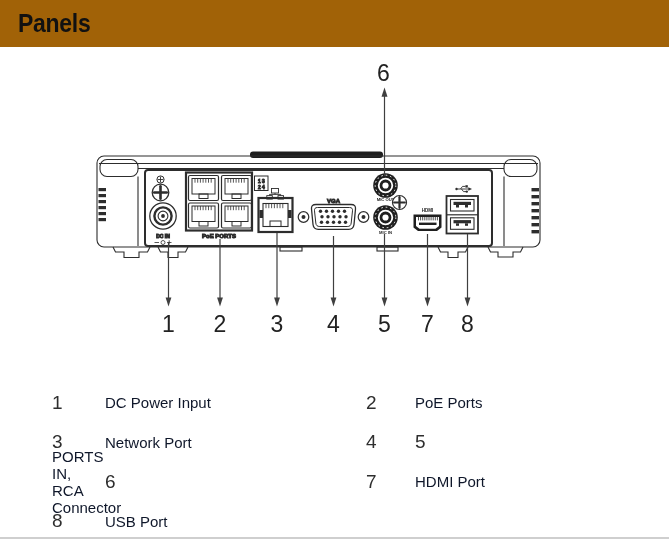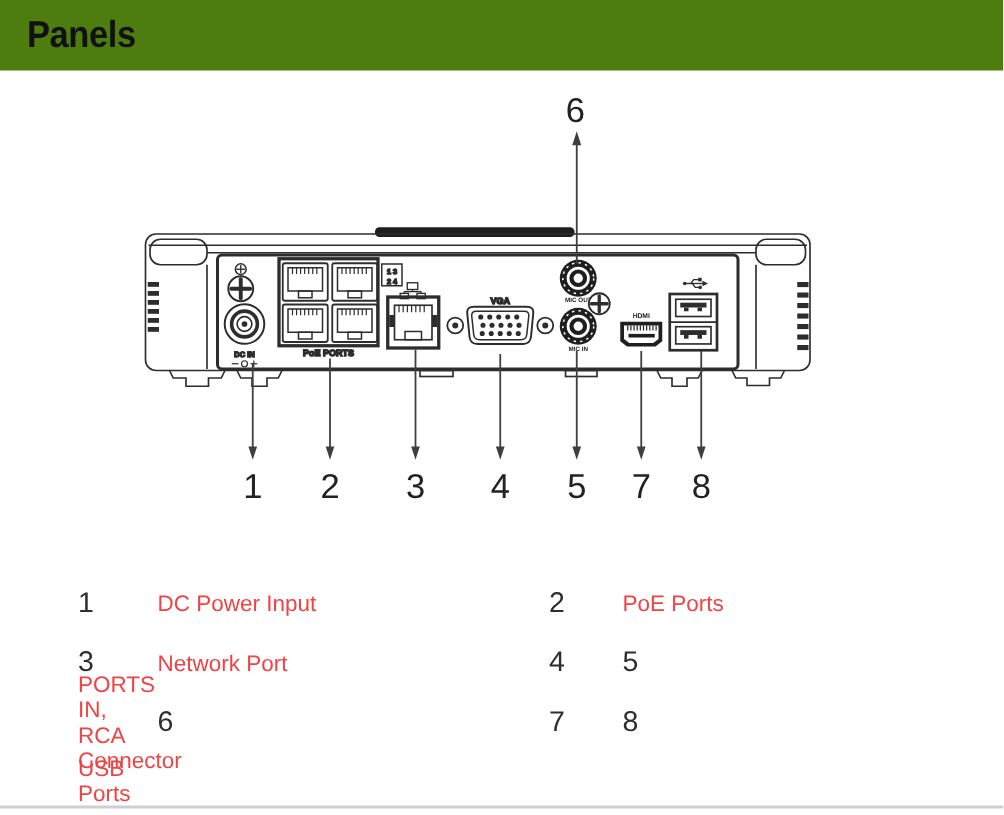--- a/index.html
+++ b/index.html
@@ -3,41 +3,41 @@
 <meta charset="utf-8">
 <style>
   html,body { margin:0; padding:0; background:#ffffff; }
   #page {
     position:relative; width:669px; height:543px; overflow:hidden;
     background:#ffffff; font-family:"Liberation Sans", sans-serif;
   }
   
   .header-bar {
     position:absolute; left:0; top:0; width:669px; height:47px;
-    background:#4d7c0f;
+    background:#a16207;
   }
   .header-title {
     position:absolute; left:18px; top:0; line-height:47px;
     font-size:25px; font-weight:bold; color:#111;
     transform:scaleX(0.92); transform-origin:left center;
     letter-spacing:-0.3px; white-space:nowrap;
   }
   
   .diagram-svg { position:absolute; left:0; top:0; width:669px; height:543px; }
   .diagram-svg text { font-family:"Liberation Sans", sans-serif; }
   .callout-num { font-size:23px; fill:#222; }
   .panel-label { font-weight:bold; fill:#1d1d1d; }
   
   .legend {
     position:absolute; left:52px; top:383px; width:606px;
     display:grid; grid-template-columns:53px 261px 49px auto;
     grid-auto-rows:39.5px; align-items:center; color:#333;
   }
   .lnum   { font-size:19px; color:#2e2e2e; }
-  .llabel { font-size:15px; color:#ef4444; }
+  .llabel { font-size:15px; color:#0f172a; }
   .bottom-rule {
     position:absolute; left:0; top:537px; width:669px; height:2px;
     background:#cfcfcf;
   }
 </style>
 </head>
 <body>
 
 <div id="page">
 
@@ -290,18 +290,19 @@
 
     <div class="lnum">3</div>
     <div class="llabel">Network Port</div>
     <div class="lnum">4</div>
 
     <div class="lnum">5</div>
     <div class="llabel">PORTS IN, RCA Connector</div>
     <div class="lnum">6</div>
 
     <div class="lnum">7</div>
+    <div class="llabel">HDMI Port</div>
     <div class="lnum">8</div>
-    <div class="llabel">USB Ports</div>
+    <div class="llabel">USB Port</div>
   </div>
 
   <div class="bottom-rule"></div>
 </div>
 
 </body></html>

